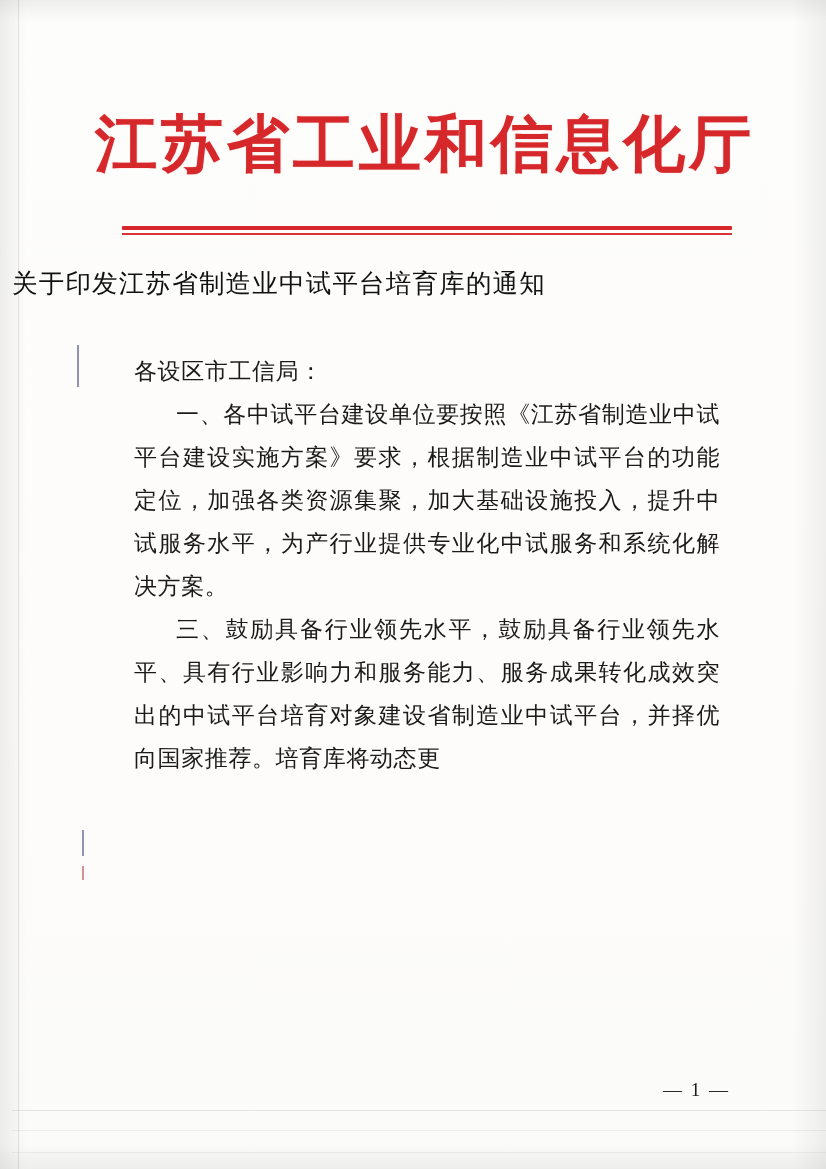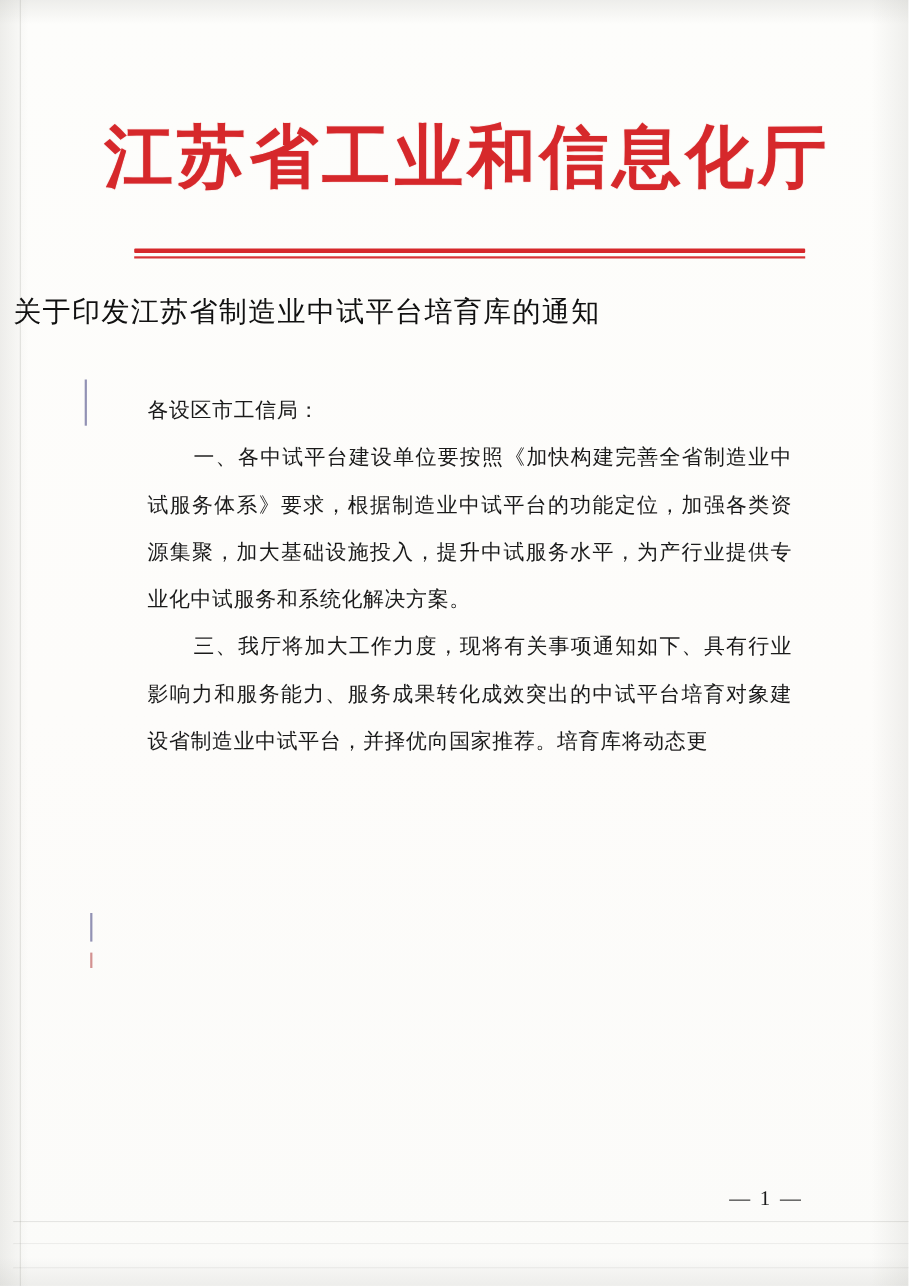--- a/index.html
+++ b/index.html
@@ -109,22 +109,22 @@
   }
 
   
   .body-block {
     position: absolute;
     left: 122px;
     top: 352px;
     width: 586px;
   }
   .para {
-    font-family: Liberation Sans, sans-serif;
-    font-size: 19px;
+    font-family: Liberation Mono, monospace;
+    font-size: 23px;
     line-height: 43px;
     color: #1a1a1a;
     letter-spacing: 0.6px;
     text-align: justify;
     text-justify: inter-character;
     margin: 0 0 0 0;
   }
   .para.indent {
     text-indent: 42px;
   }
@@ -189,22 +189,22 @@
 
     <div class="red-rules">
       <div class="rule-thick"></div>
       <div class="rule-thin"></div>
     </div>
 
     <div class="doc-title">关于印发江苏省制造业中试平台培育库的通知</div>
 
     <div class="body-block">
       <p class="para salutation">各设区市工信局：</p>
-      <p class="para indent">一、各中试平台建设单位要按照《加快构建完善全省制造业中试服务体系》要求，根据制造业中试平台的功能定位，加强各类资源集聚，加大基础设施投入，提升中试服务水平，为产行业提供专业化中试服务和系统化解决方案。</p>
-      <p class="para indent">三、我厅将加大工作力度，现将有关事项通知如下、具有行业影响力和服务能力、服务成果转化成效突出的中试平台培育对象建设省制造业中试平台，并择优向国家推荐。培育库将动态更</p>
+      <p class="para indent">一、各中试平台建设单位要按照《江苏省制造业中试平台建设实施方案》要求，根据制造业中试平台的功能定位，加强各类资源集聚，加大基础设施投入，提升中试服务水平，为产行业提供专业化中试服务和系统化解决方案。</p>
+      <p class="para indent">三、鼓励具备行业领先水平，鼓励具备行业领先水平、具有行业影响力和服务能力、服务成果转化成效突出的中试平台培育对象建设省制造业中试平台，并择优向国家推荐。培育库将动态更</p>
     </div>
 
     <div class="page-number">— 1 —</div>
 
     <div class="binding-mark m1"></div>
     <div class="binding-mark m2"></div>
     <div class="binding-mark m3"></div>
 
     <div class="fold-line f1"></div>
     <div class="fold-line f2"></div>

